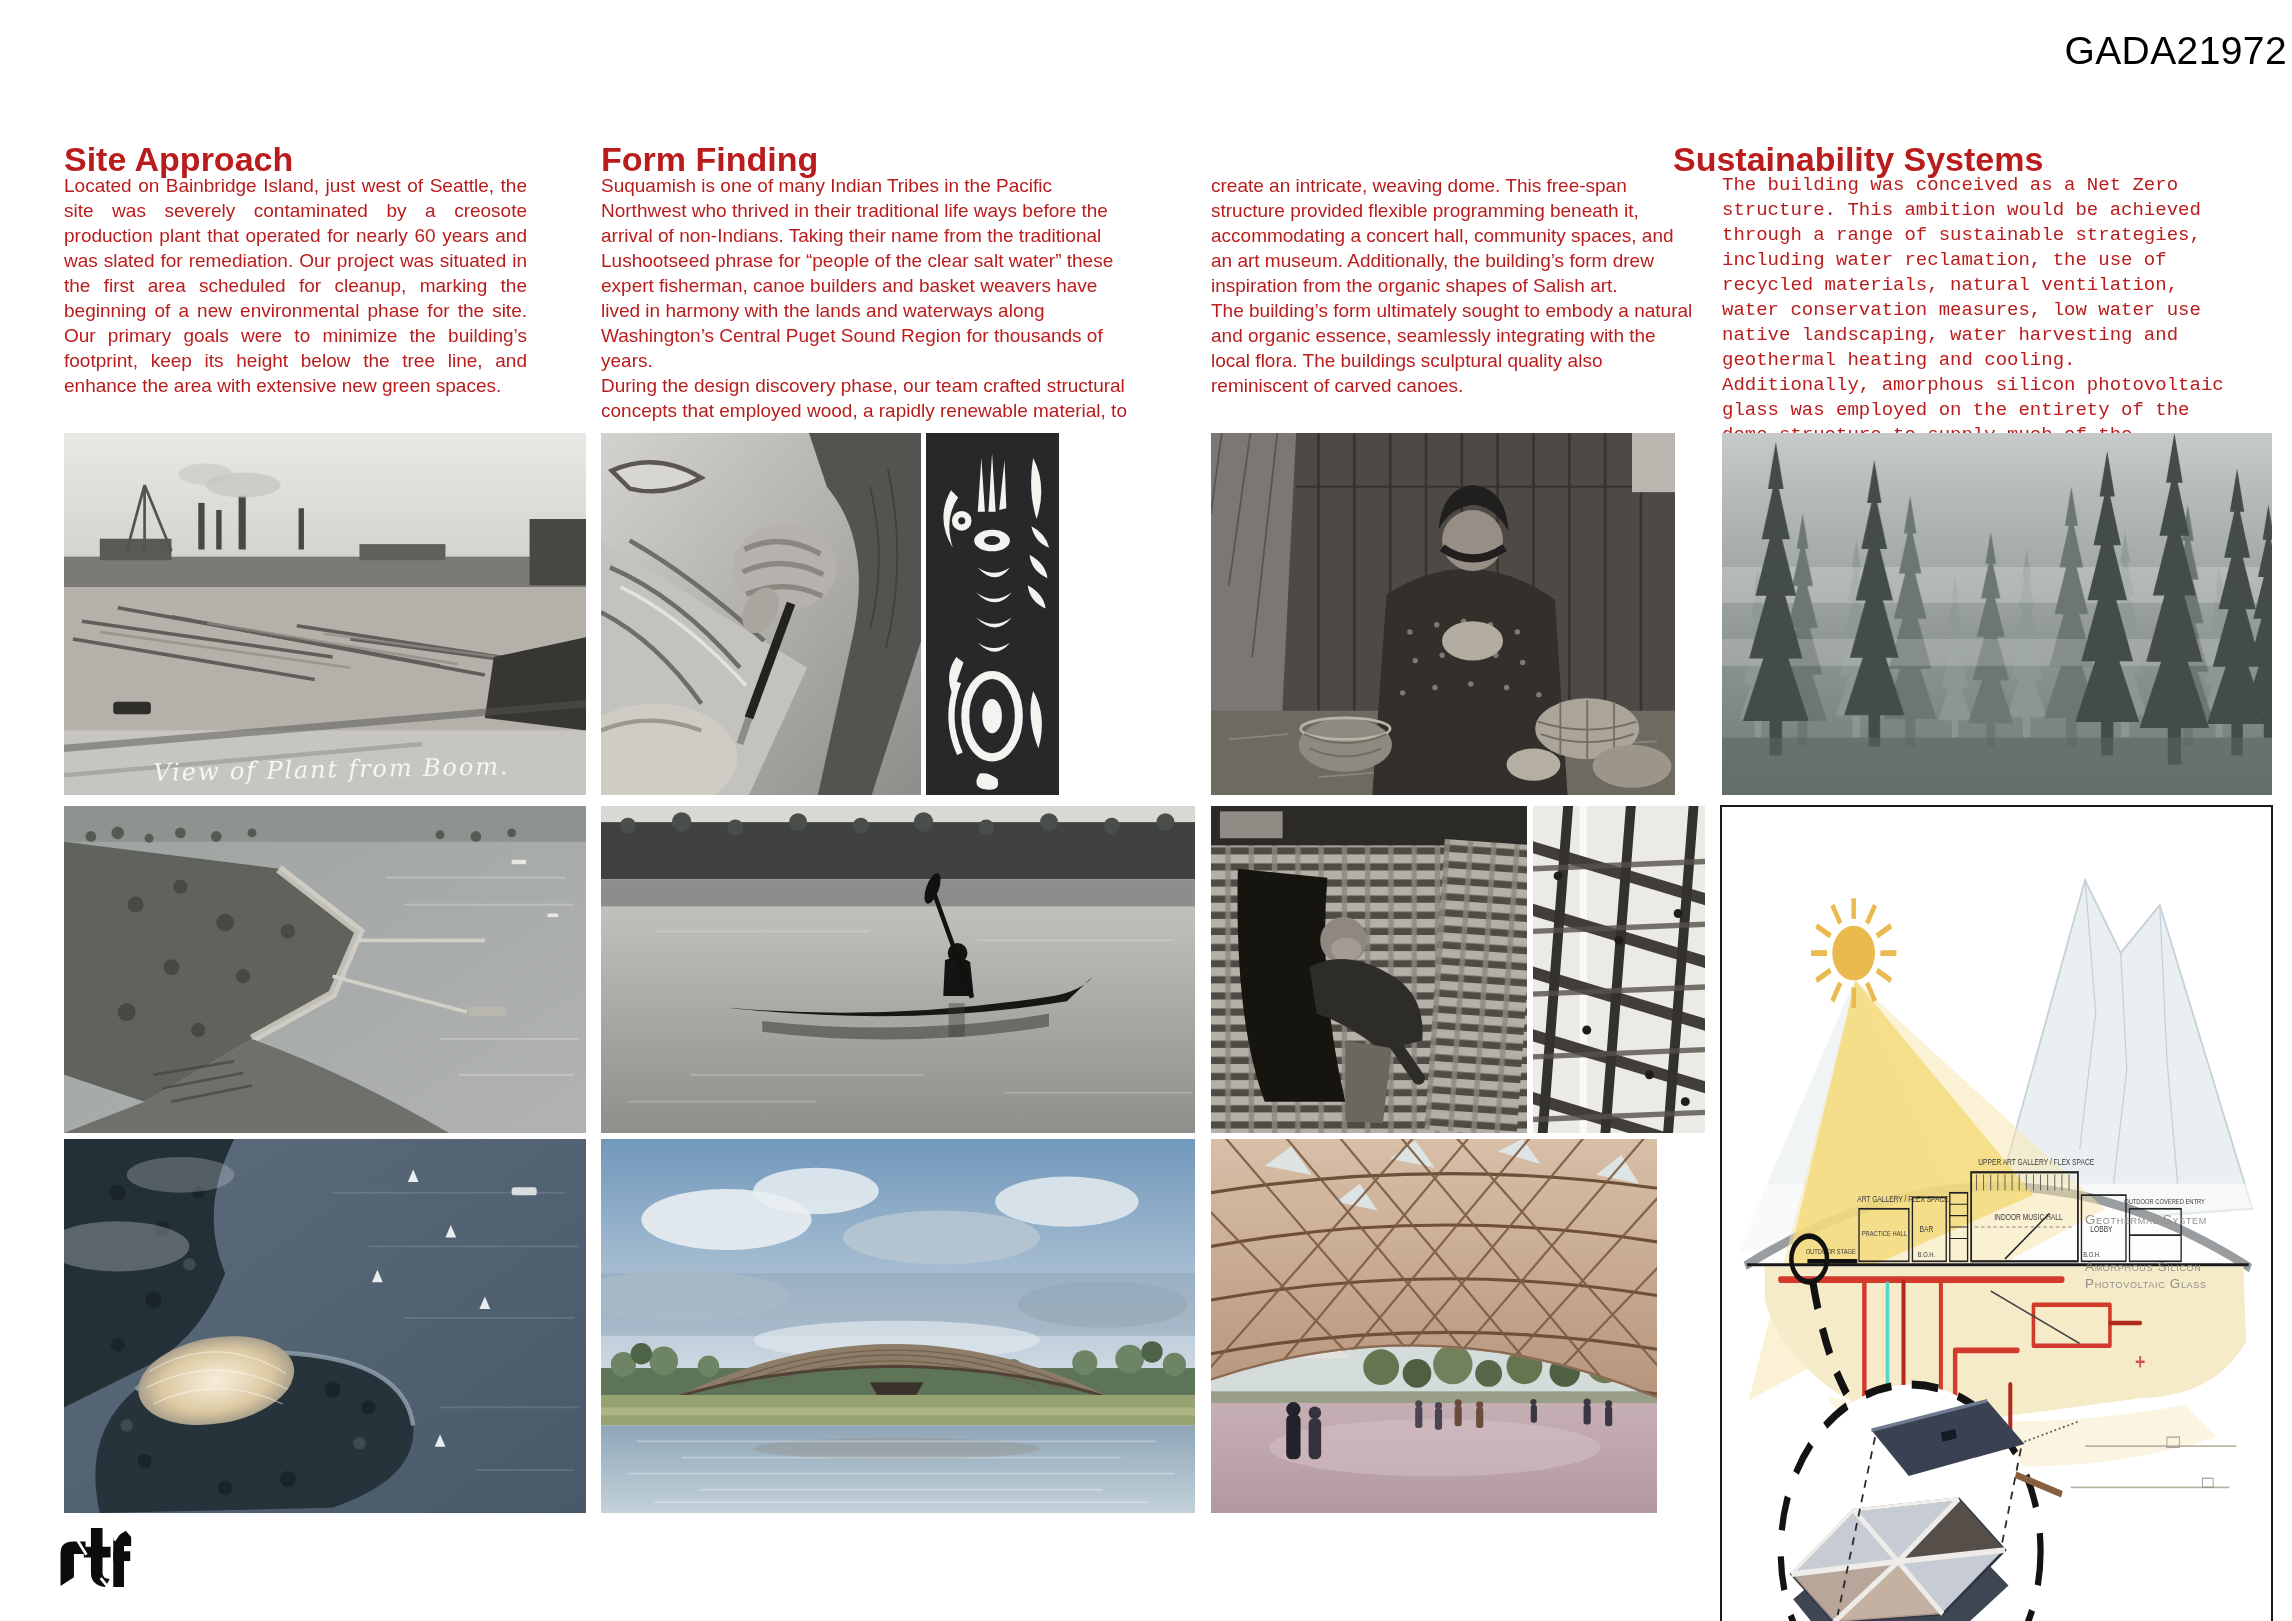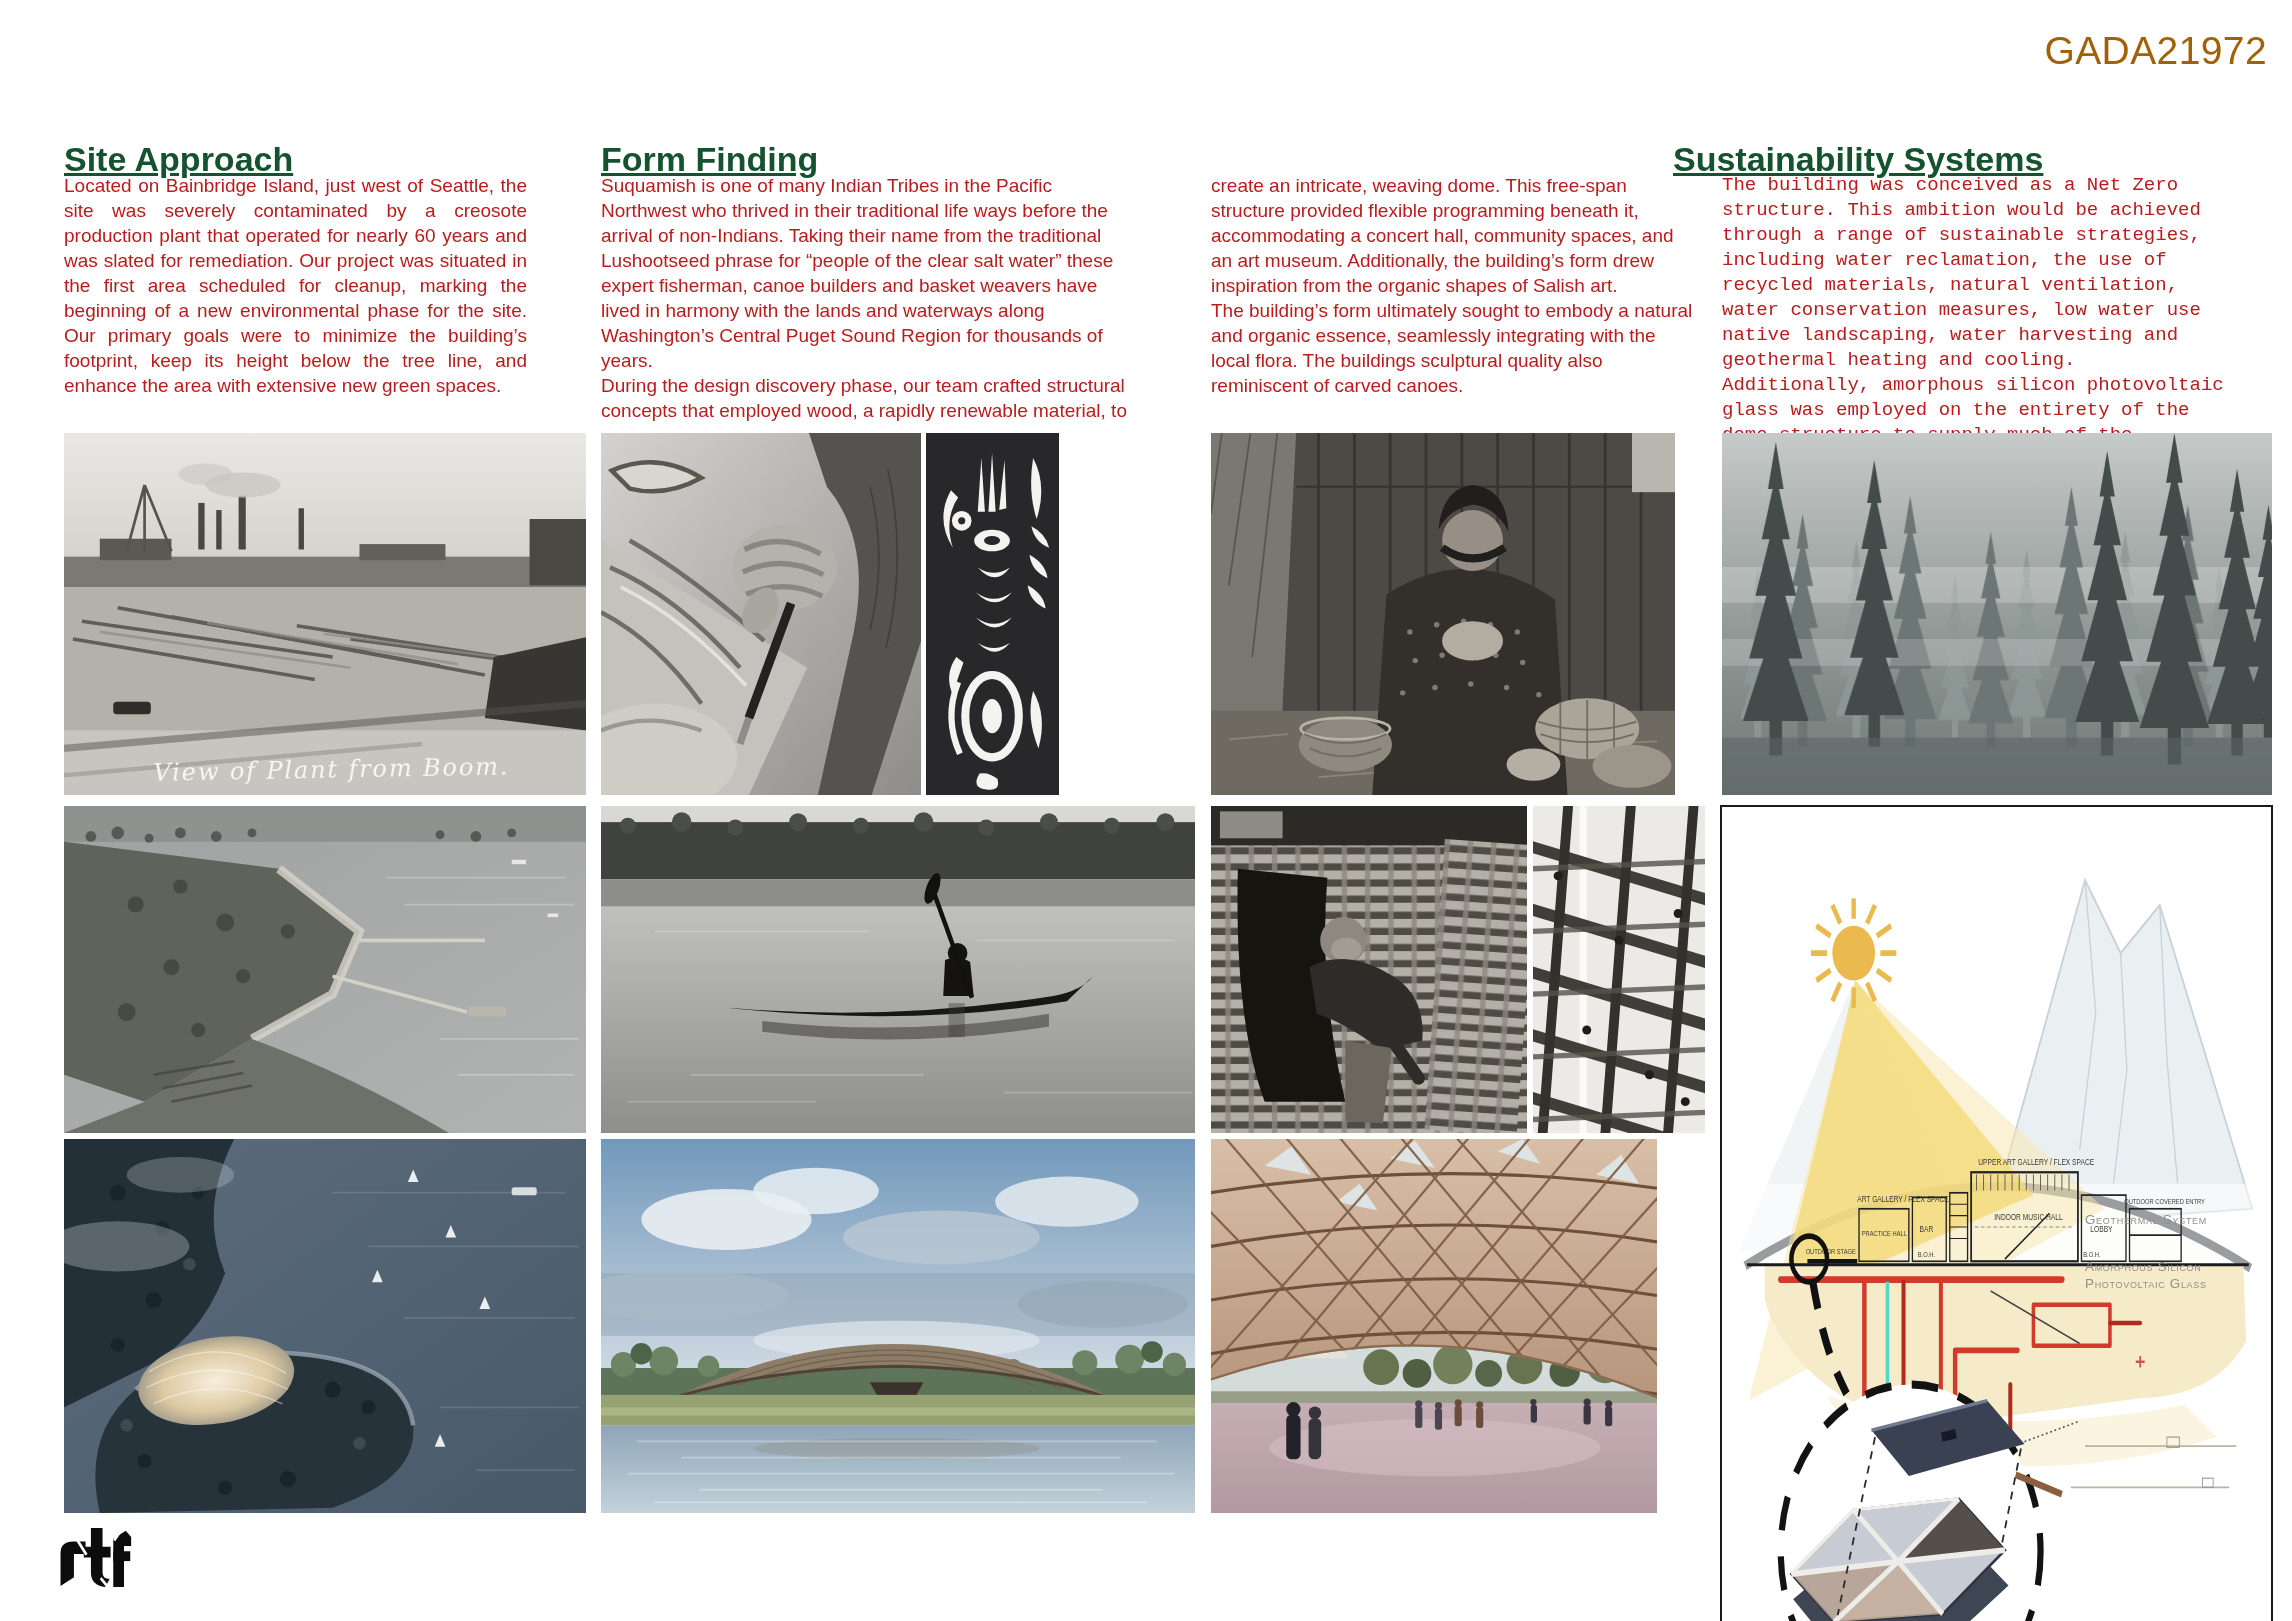--- a/index.html
+++ b/index.html
@@ -1,20 +1,20 @@
 <!DOCTYPE html>
 <html style="font-size:14.3px"><head>
 <meta charset="utf-8">
 <style>
   html,body{margin:0;padding:0;background:#ffffff;}
   #board{position:relative;width:2293px;height:1621px;background:#ffffff;overflow:hidden;
          font-family:"Liberation Sans",sans-serif;}
-  .gada{position:absolute;top:29px;right:26px;font:400 39px "Liberation Sans",sans-serif;
-        color:#a16207;letter-spacing:0.4px;}
-  .title{position:absolute;top:112px;font:700 34px "Liberation Sans",sans-serif;color:#14532d;text-decoration:underline;}
+  .gada{position:absolute;top:29px;right:6px;font:400 39px "Liberation Sans",sans-serif;
+        color:#000000;letter-spacing:0.4px;}
+  .title{position:absolute;top:112px;font:700 34px "Liberation Sans",sans-serif;color:#b91c1c;}
   .t1{left:64px;} .t2{left:601px;} .t4{left:1673px;text-align:right;}
   .body{position:absolute;top:173px;font:400 19px/25px "Liberation Sans",sans-serif;
         color:#b91c1c;white-space:pre-line;}
   .b1{left:64px;width:463px;text-align:justify;}
   .b2{left:601px;width:532px;}
   .b3{left:1211px;width:488px;}
   .b4{left:1722px;width:506px;font-family:Liberation Mono, monospace;}
   .ph{position:absolute;overflow:hidden;background:#d8d8d5;}
   .ph svg{display:block;width:100%;height:100%;}
   .p-plant{left:64px;top:433px;width:522px;height:362px;}

